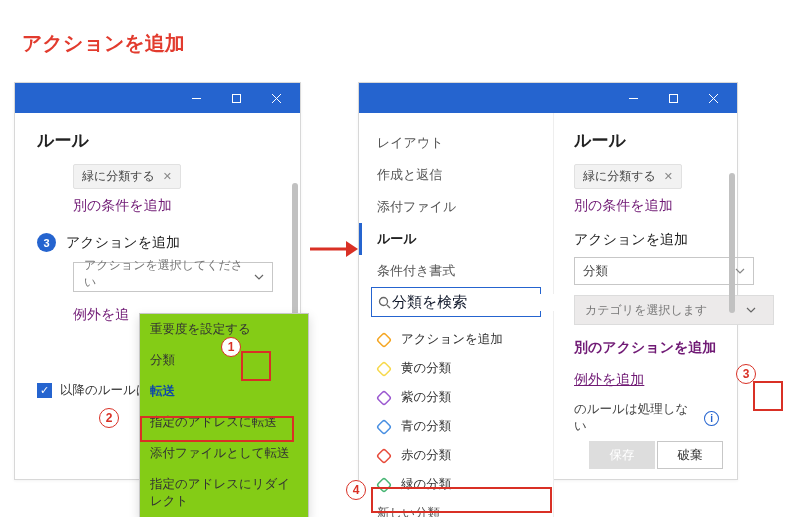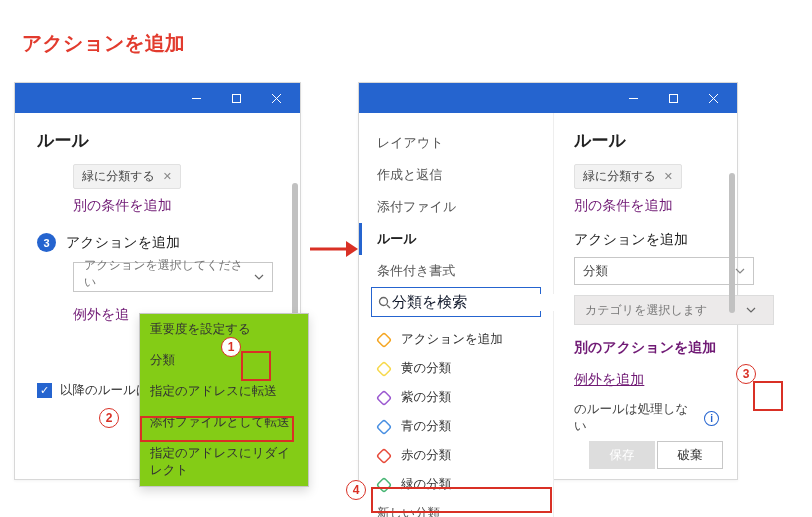--- a/index.html
+++ b/index.html
@@ -98,20 +98,21 @@
 
     <div class="checkbox-row">
       <span class="checkbox">✓</span>
       <span>以降のルールは</span>
     </div>
 
     
     <div class="dropdown">
       <div class="dd-item">重要度を設定する</div>
       <div class="dd-item">分類</div>
+      <div class="dd-header">転送</div>
       <div class="dd-item">指定のアドレスに転送</div>
       <div class="dd-item">添付ファイルとして転送</div>
       <div class="dd-item">指定のアドレスにリダイレクト</div>
     </div>
 
     <div class="scroll-thumb" style="top:70px;height:150px;"></div>
   </div>
 </div>
 
 <svg class="arrow" style="left:308px;top:237px;" width="50" height="24">

